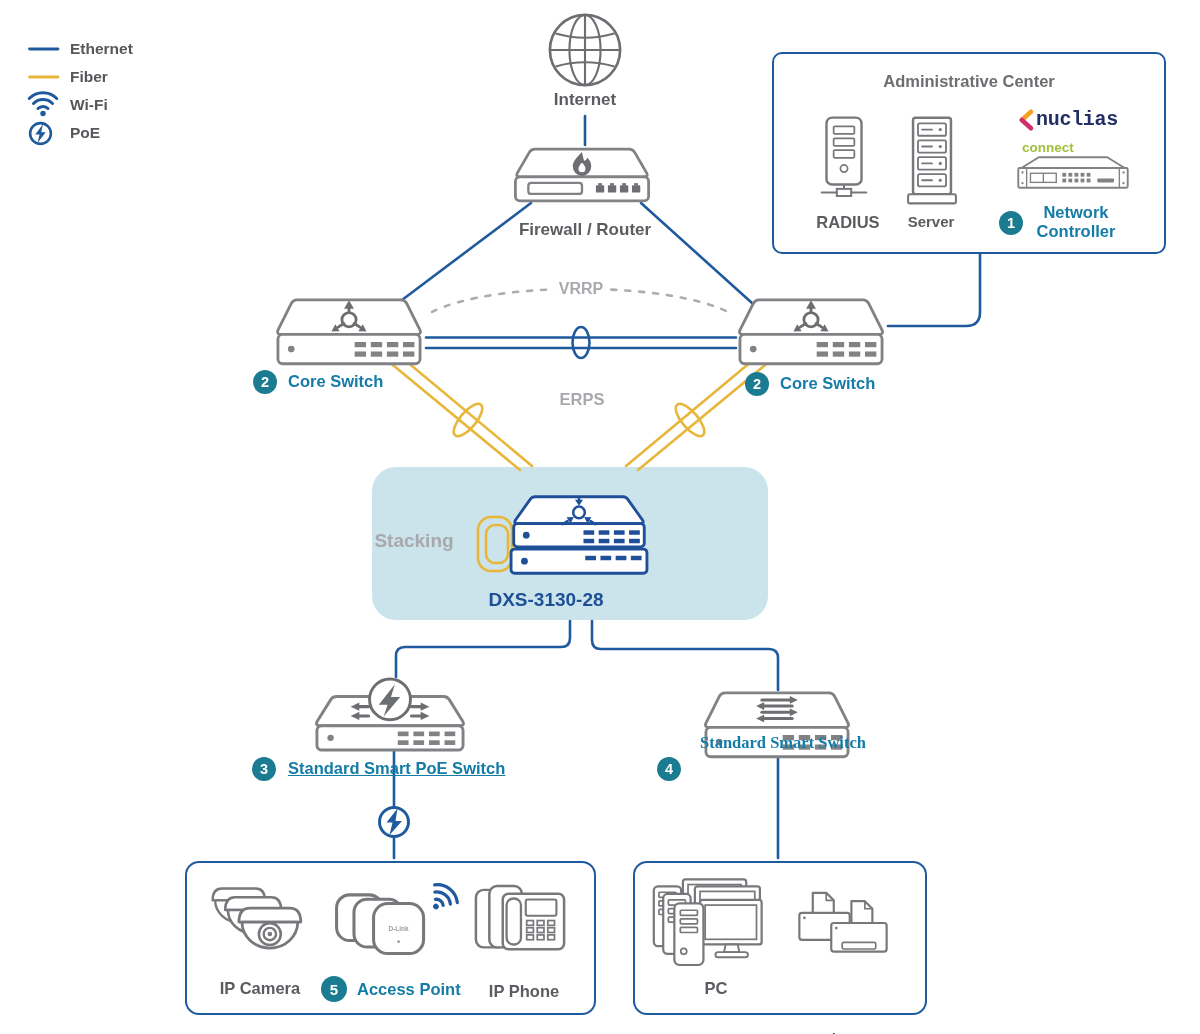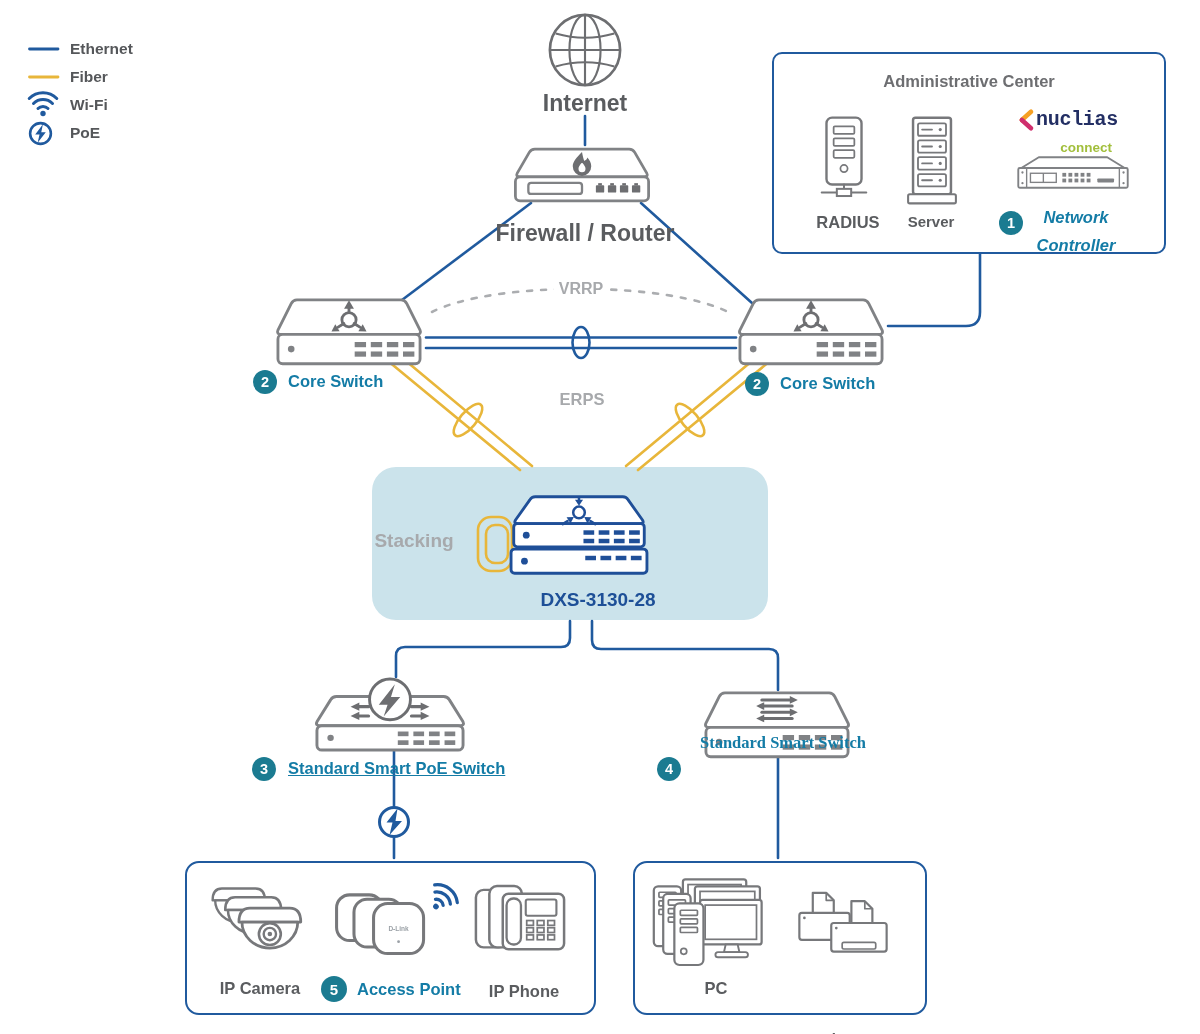--- a/index.html
+++ b/index.html
@@ -1,34 +1,34 @@
 <!DOCTYPE html>
 <html><head>
 <meta charset="utf-8">
 <style>
   html,body{margin:0;padding:0;background:#fff;}
   .canvas{position:relative;width:1200px;height:1034px;background:#fff;overflow:hidden;
           font-family:"Liberation Sans","DejaVu Sans",sans-serif;border-radius:10px;}
   .abs{position:absolute;}
   svg{display:block;overflow:visible;}
-  .lbl{position:absolute;font-weight:700;color:#5a5c5f;font-size:23px;white-space:nowrap;}
+  .lbl{position:absolute;font-weight:700;color:#5a5c5f;font-size:17px;white-space:nowrap;}
   .lbl.center{transform:translateX(-50%);text-align:center;}
   .lbl-teal{position:absolute;font-weight:700;color:#147ca6;font-size:16.5px;white-space:nowrap;text-align:center;}
   .annot{position:absolute;font-weight:700;color:#a7a9ac;font-size:16.5px;white-space:nowrap;transform:translateX(-50%);text-align:right;}
   .badge{position:absolute;width:24px;height:24px;border-radius:50%;background:#1b7b91;color:#fff;
          font-size:14.5px;font-weight:700;display:flex;align-items:center;justify-content:center;}
   .panel-blue{position:absolute;background:#cbe3eb;border-radius:24px;}
   .node-box{position:absolute;background:#fff;border:2.5px solid #205a9e;border-radius:14px;}
   .admin-box{position:absolute;background:#fff;border:2.5px solid #205a9e;border-radius:10px;}
   .legend-row{display:flex;align-items:center;height:28px;}
   .legend-icon{width:36px;display:flex;justify-content:flex-start;}
   .legend-label{margin-left:6px;font-size:15.5px;font-weight:700;color:#55575a;}
   .nuclias-brand{font-size:20px;font-weight:800;color:#232f64;letter-spacing:-0.3px;}
-  .nuclias-connect{position:absolute;font-size:13.5px;font-weight:600;color:#a2bf3c;text-align:right;}
-  .two-line{line-height:28px;text-align:center;white-space:normal;font-style:italic;}
+  .nuclias-connect{position:absolute;font-size:13.5px;font-weight:600;color:#a2bf3c;}
+  .two-line{line-height:19px;text-align:center;white-space:normal;}
 </style>
 </head>
 <body>
 
 <div class="canvas">
 
   <div class="panel-blue" style="left:372px;top:467px;width:396px;height:153px;"></div>
 
   <svg class="abs" style="left:0;top:0;" width="1200" height="1034" viewBox="0 0 1200 1034">
     <g fill="none" stroke="#205a9e" stroke-width="2.6" stroke-linecap="round">
@@ -296,21 +296,21 @@
     <g stroke="#1f4f98" stroke-width="2.8" fill="#1f4f98" stroke-linecap="round">
       <circle cx="85" cy="20.5" r="6.5" fill="#fff"></circle>
       <line x1="85" y1="4.5" x2="85" y2="7"></line>
         <polygon points="85,13 80.5,6.2 89.5,6.2" stroke="none"></polygon>
       <line x1="66.8" y1="33.6" x2="72.2" y2="30.1"></line>
         <polygon points="79.2,25.6 75.5,32.8 71.1,26" stroke="none"></polygon>
       <line x1="103.2" y1="33.6" x2="97.8" y2="30.1"></line>
         <polygon points="90.8,25.6 94.5,32.8 98.9,26" stroke="none"></polygon>
     </g>
   </svg>
-  <div class="lbl center" style="left:598px;top:589px;font-size:19px;color:#1d4f97;">DXS-3130-28</div>
+  <div class="lbl center" style="left:546px;top:589px;font-size:19px;color:#1d4f97;">DXS-3130-28</div>
 
   <svg class="abs" style="left:312px;top:676px;" width="156" height="75" viewBox="0 0 160 77">
     <path d="M25,21 L135,21 Q139,21 141,24.5 L155,47 Q157,51 151,51 L9,51 Q3,51 5,47 L19,24.5 Q21,21 25,21 Z" fill="#fff" stroke="#808285" stroke-width="3" stroke-linejoin="round"></path>
     <rect x="5" y="51" width="150" height="25" rx="5" fill="#fff" stroke="#808285" stroke-width="3"></rect>
     <circle cx="19" cy="63.5" r="3.3" fill="#808285"></circle>
     <g fill="#808285">
       <rect x="88" y="57" width="11" height="4.8"></rect>
         <rect x="104" y="57" width="11" height="4.8"></rect>
         <rect x="120" y="57" width="11" height="4.8"></rect>
         <rect x="136" y="57" width="11" height="4.8"></rect>

